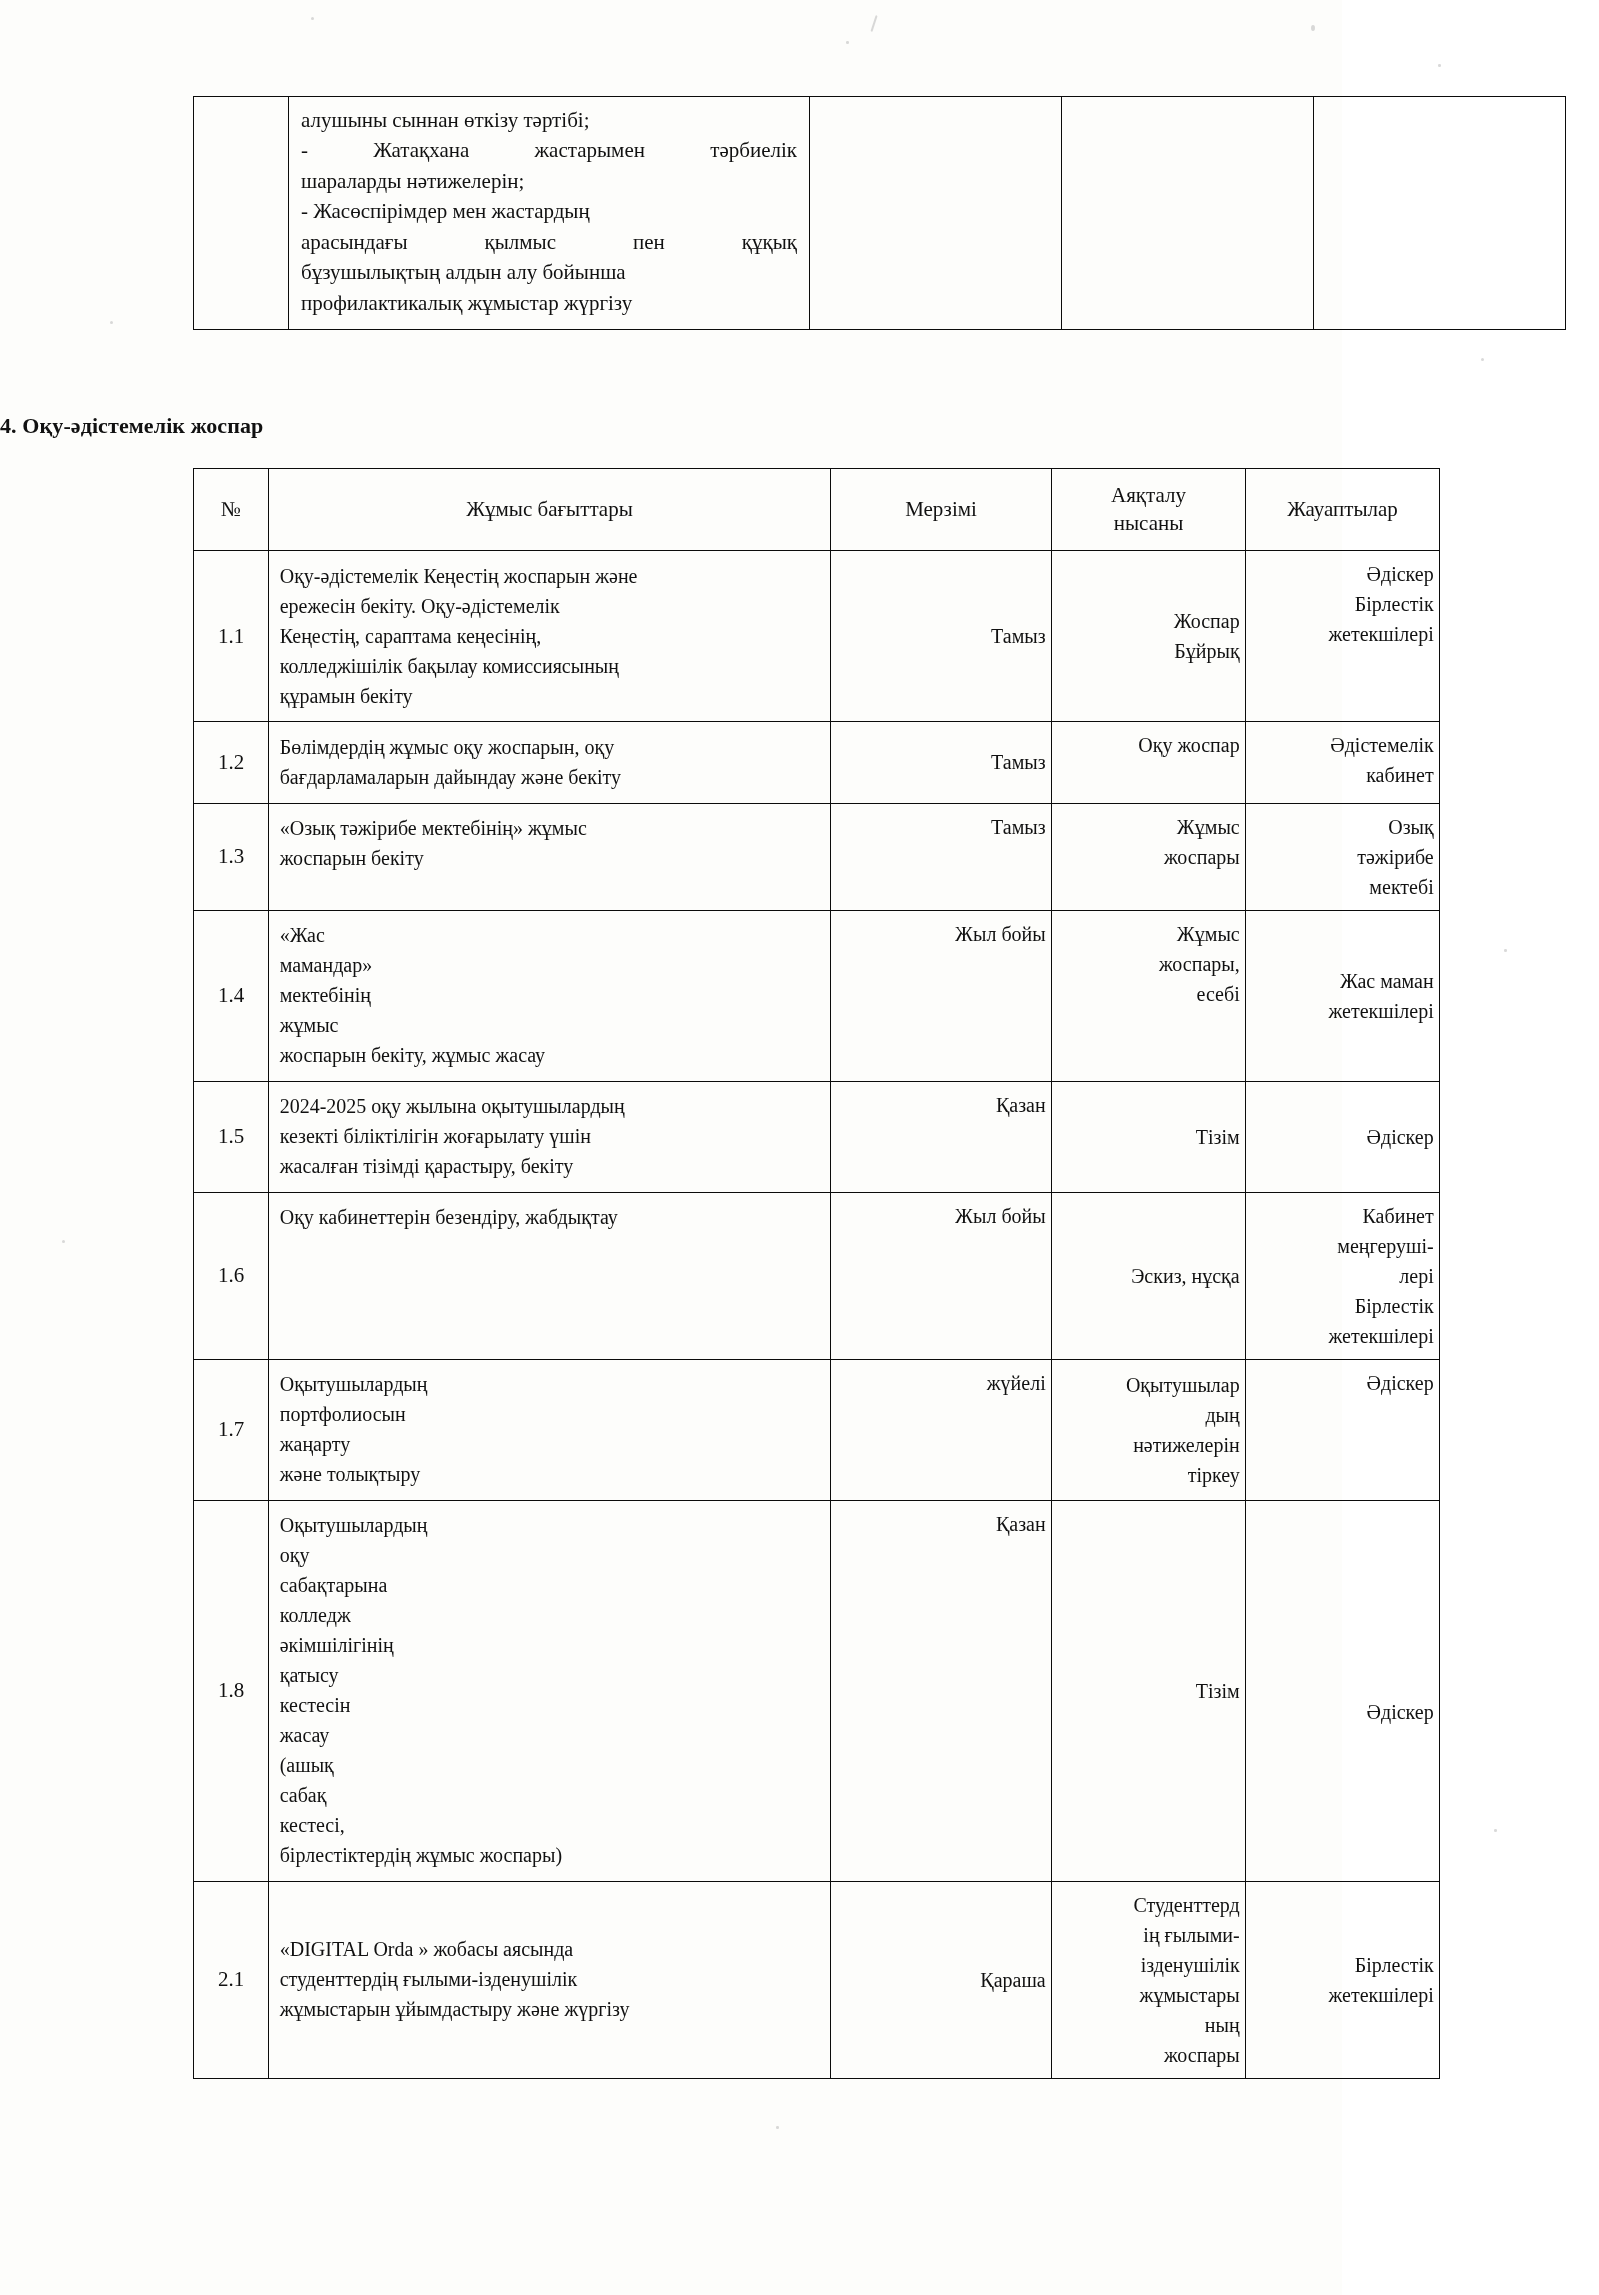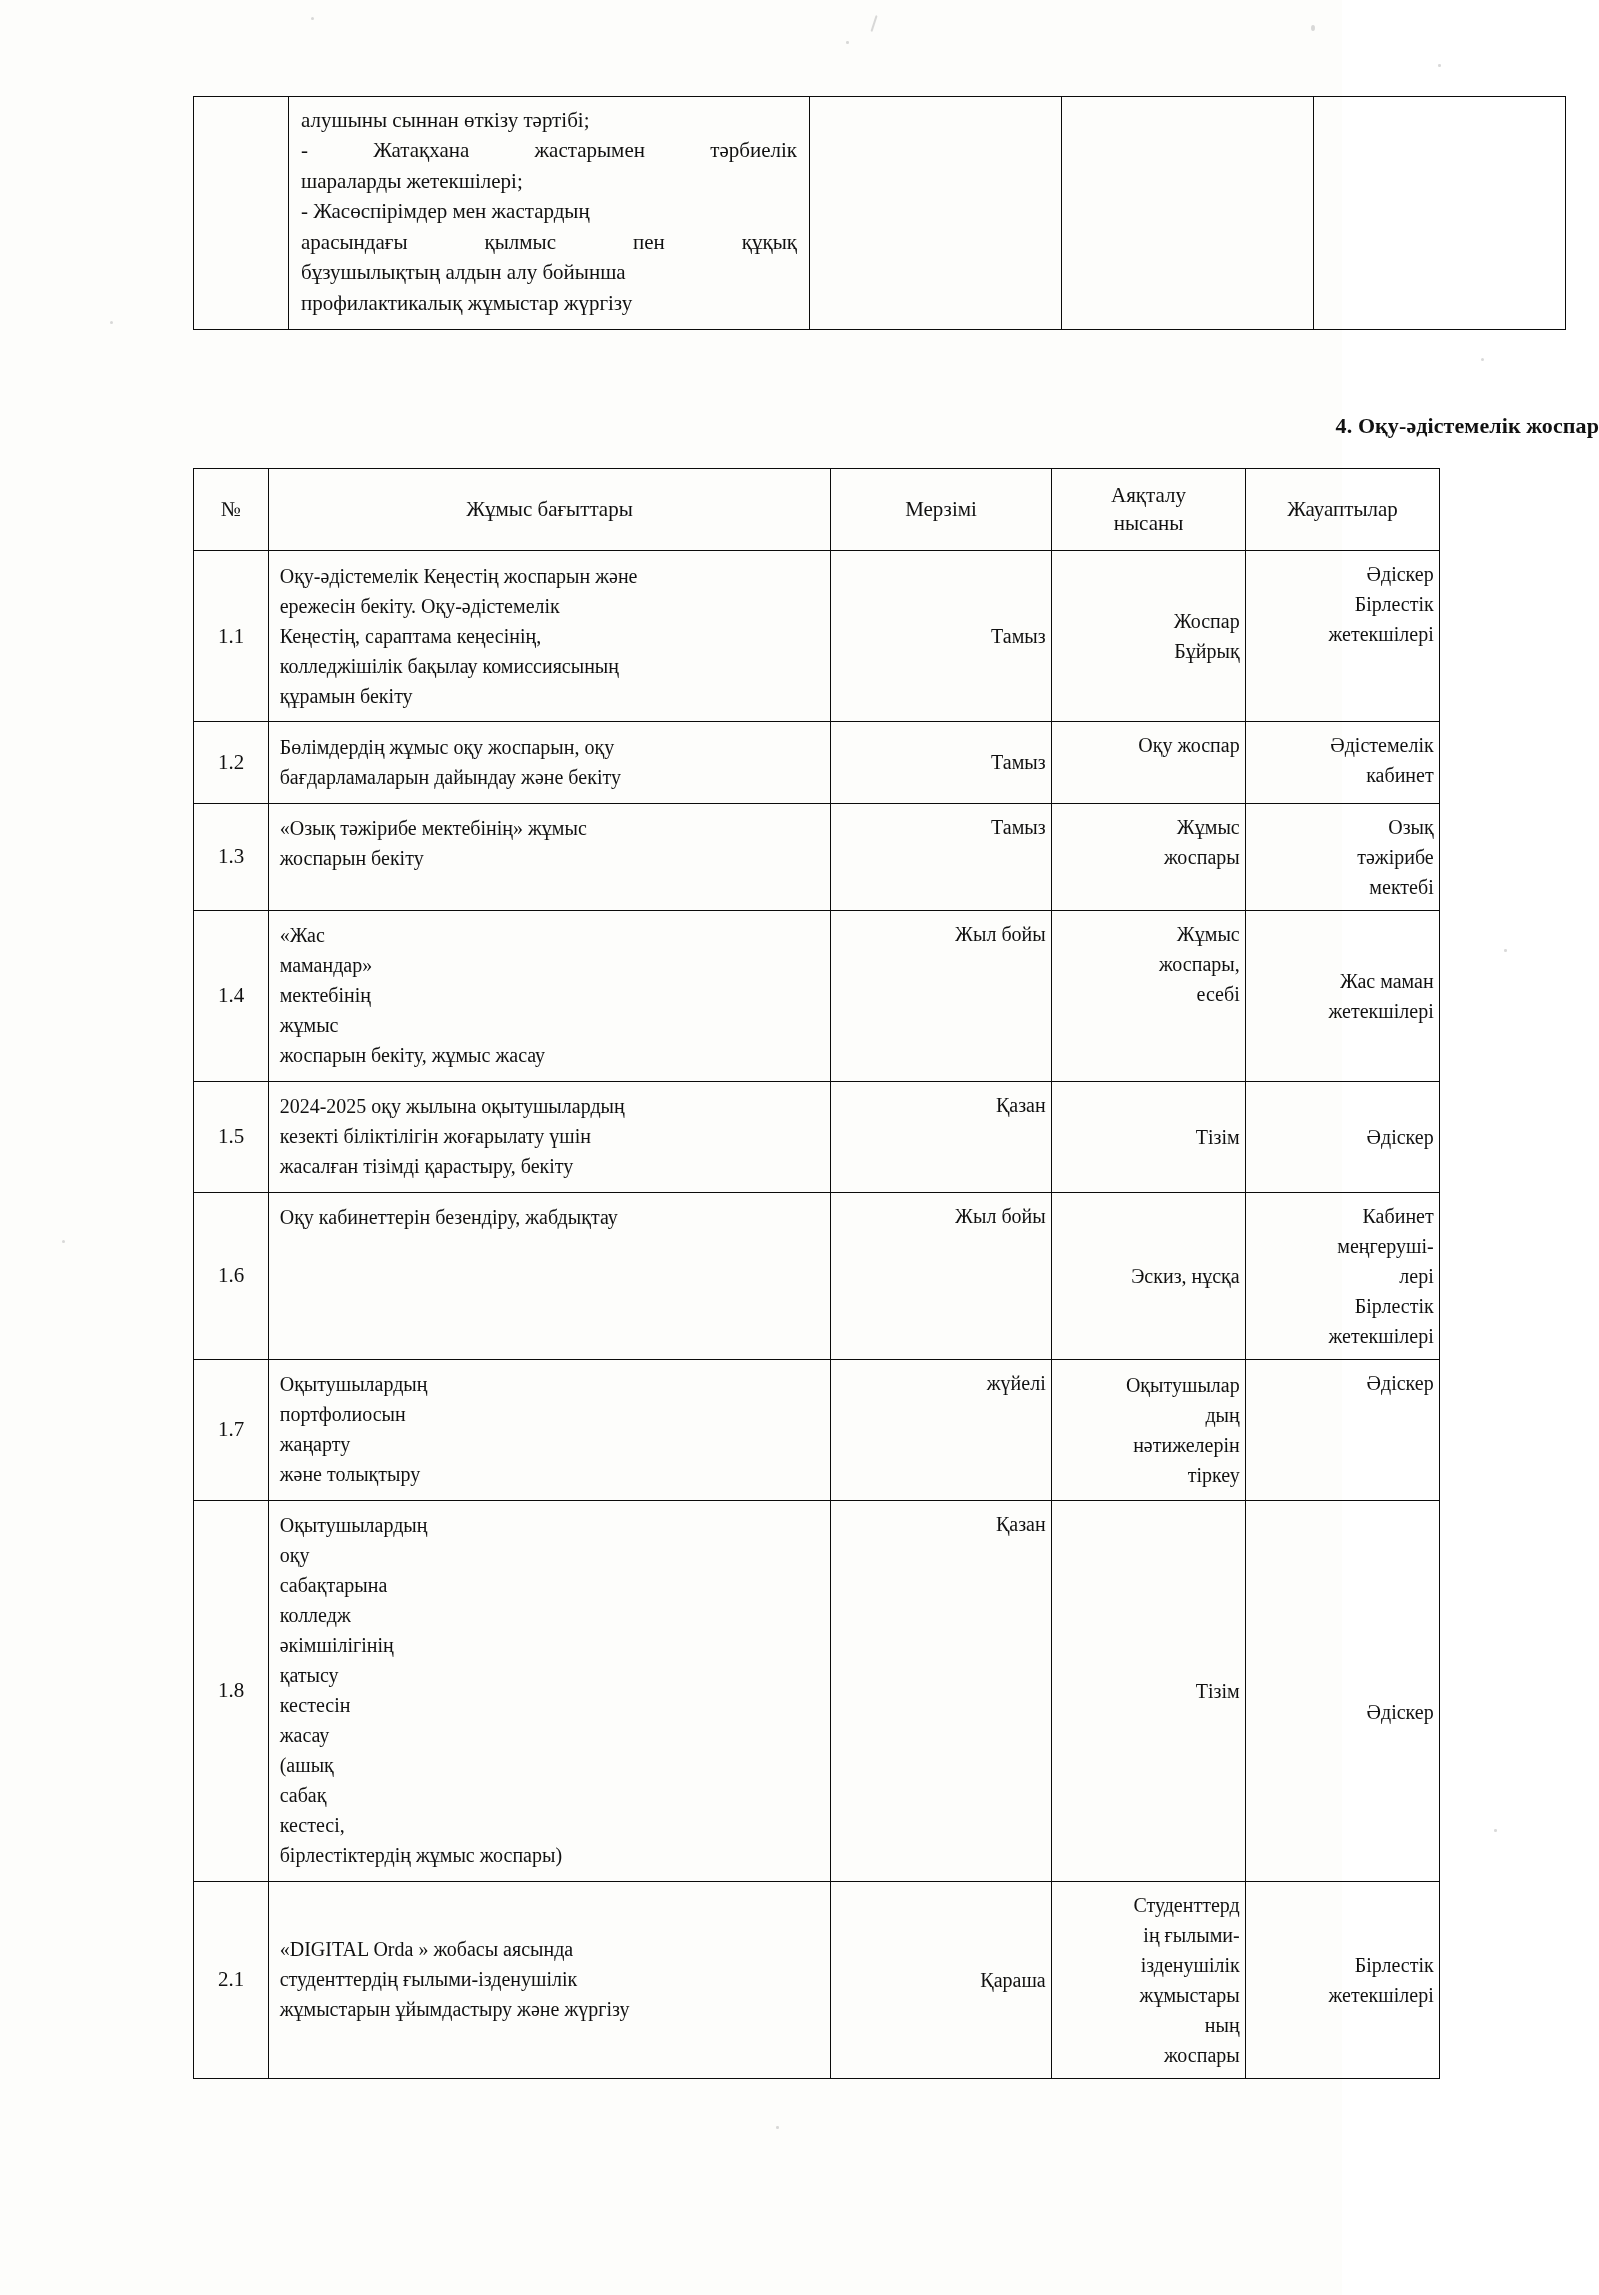--- a/index.html
+++ b/index.html
@@ -60,21 +60,21 @@
     display: flex;
     justify-content: space-between;
   }
 
   
   .section-heading {
     position: absolute;
     top: 413px;
     left: 0;
     width: 1599px;
-    text-align: right;
+    text-align: left;
     font-size: 22px;
     font-weight: bold;
     letter-spacing: 0.1px;
   }
 
   
   .main-table {
     position: absolute;
     left: 193px;
     top: 468px;
@@ -159,21 +159,21 @@
         <td class="num"></td>
         <td class="body">
           <div class="frag-lines">
             <div>алушыны сыннан өткізу тәртібі;</div>
             <div class="just">
               <span>-</span>
               <span>Жатақхана</span>
               <span>жастарымен</span>
               <span>тәрбиелік</span>
             </div>
-            <div>шараларды жетекшілері;</div>
+            <div>шараларды нәтижелерін;</div>
             <div>-  Жасөспірімдер мен жастардың</div>
             <div class="just">
               <span>арасындағы</span>
               <span>қылмыс</span>
               <span>пен</span>
               <span>құқық</span>
             </div>
             <div>бұзушылықтың алдын алу бойынша</div>
             <div>профилактикалық жұмыстар жүргізу</div>
           </div>

